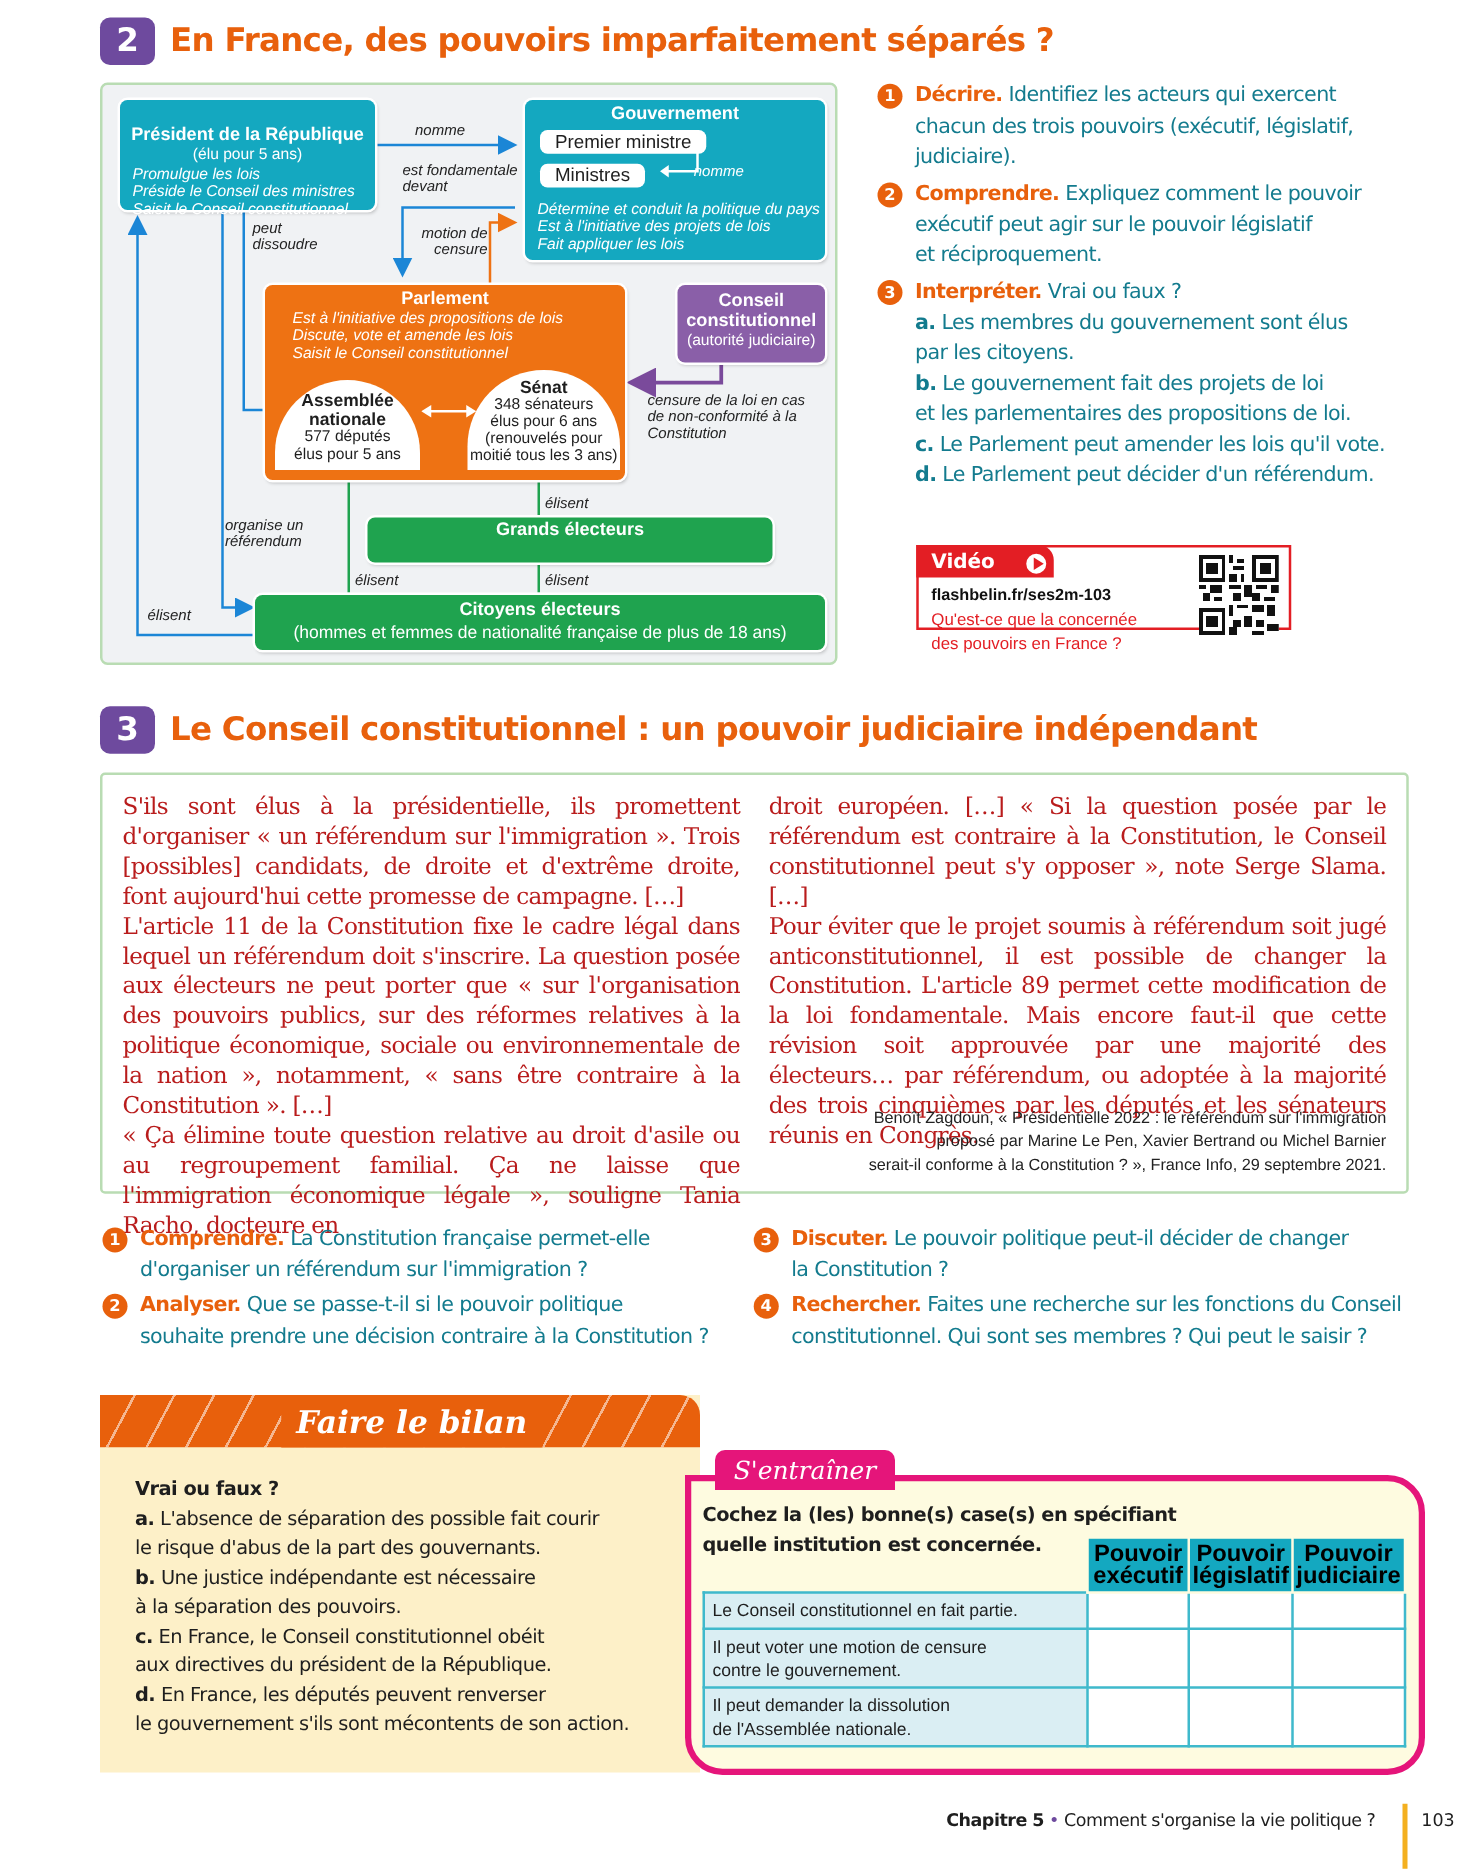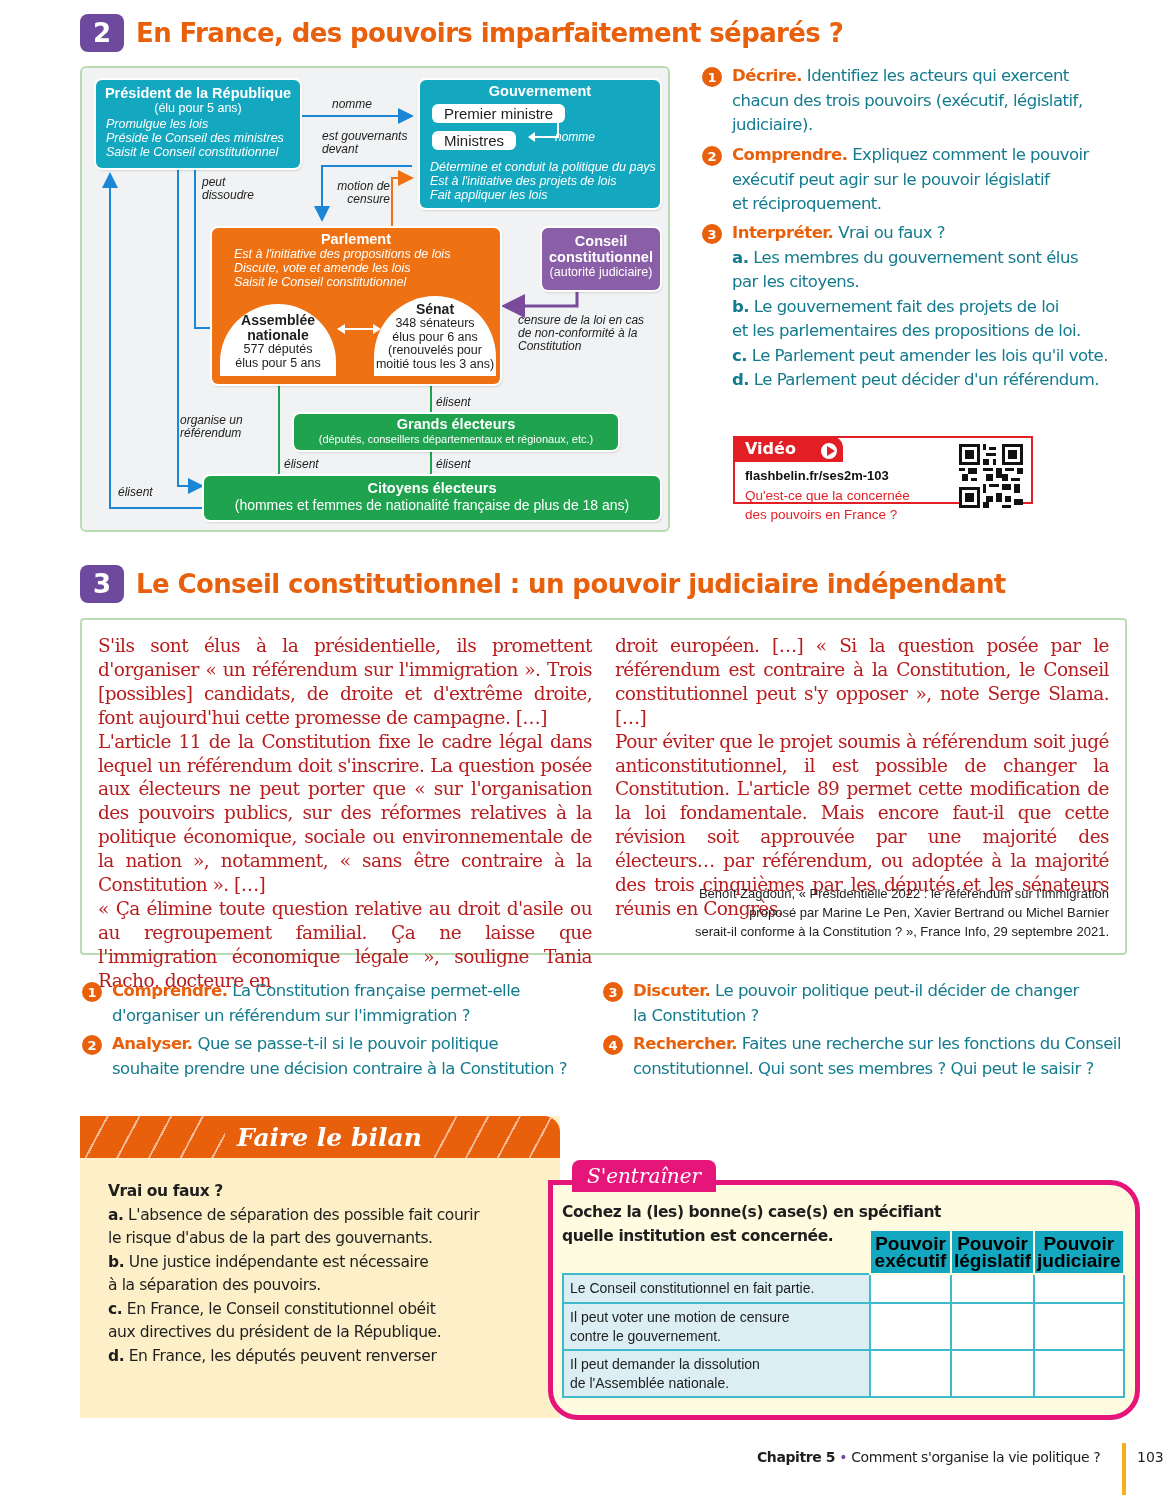--- a/index.html
+++ b/index.html
@@ -123,21 +123,21 @@
 
     <polyline points="495,222 495,238 425,238" fill="none" stroke="#7a4a9b" stroke-width="3" marker-end="url(#ap)"></polyline>
 
     <line x1="197" y1="406" x2="197" y2="292" stroke="#1fa34f" stroke-width="2" marker-end="url(#ag)"></line>
 
     <line x1="349" y1="344" x2="349" y2="292" stroke="#1fa34f" stroke-width="2" marker-end="url(#ag)"></line>
 
     <line x1="349" y1="406" x2="349" y2="374" stroke="#1fa34f" stroke-width="2"></line>
   </svg>
 
-  <div class="box teal" style="left:14px; top:12px; width:204px; height:88px; padding-top:5px;">
+  <div class="box teal" style="left:14px; top:12px; width:204px; height:88px; padding-top:20px;">
     <div class="t">Président de la République</div>
     <div class="s">(élu pour 5 ans)</div>
     <div class="i" style="margin-top:2px;">Promulgue les lois</div>
     <div class="i">Préside le Conseil des ministres</div>
     <div class="i">Saisit le Conseil constitutionnel</div>
   </div>
 
   <div class="box teal" style="left:338px; top:12px; width:240px; height:128px; padding-top:3px;">
     <div class="t">Gouvernement</div>
     <div class="pill" style="left:12px; top:24px;">Premier ministre</div>
@@ -180,31 +180,30 @@
   </div>
 
   <div class="box purple" style="left:460px; top:160px; width:118px; height:62px; padding-top:5px;">
     <div class="t">Conseil</div>
     <div class="t">constitutionnel</div>
     <div class="s">(autorité judiciaire)</div>
   </div>
 
   <div class="box green" style="left:212px; top:346px; width:324px; height:36px; padding-top:2px;">
     <div class="t">Grands électeurs</div>
-    <div class="s" style="font-size:11px;">(députés, conseillers départementaux et régionaux, etc.)</div>
   </div>
 
   <div class="box green" style="left:122px; top:408px; width:456px; height:44px; padding-top:4px;">
     <div class="t">Citoyens électeurs</div>
     <div class="s" style="font-size:14px; line-height:18px;">(hommes et femmes de nationalité française de plus de 18 ans)</div>
   </div>
 
   <div class="lbl" style="left:250px; top:30px;">nomme</div>
   <div class="lbl" style="left:240px; top:62px;">
-    <div>est gouvernants</div>
+    <div>est fondamentale</div>
     <div>devant</div>
   </div>
   <div class="lbl" style="left:120px; top:108px;">
     <div>peut</div>
     <div>dissoudre</div>
   </div>
   <div class="lbl" style="left:252px; top:112px; text-align:right; width:56px;">
     <div>motion de</div>
     <div>censure</div>
   </div>
@@ -350,20 +349,21 @@
   <div class="bilan-title">Faire le bilan</div>
   <div class="bilan-text">
     <div class="b">Vrai ou faux ?</div>
     <div><span class="b">a.</span> <span>L'absence de séparation des possible fait courir</span></div>
     <div>le risque d'abus de la part des gouvernants.</div>
     <div><span class="b">b.</span> <span>Une justice indépendante est nécessaire</span></div>
     <div>à la séparation des pouvoirs.</div>
     <div><span class="b">c.</span> <span>En France, le Conseil constitutionnel obéit</span></div>
     <div>aux directives du président de la République.</div>
     <div><span class="b">d.</span> <span>En France, les députés peuvent renverser</span></div>
+    <div>le gouvernement s'ils sont mécontents de son action.</div>
   </div>
 </div>
 
 <div class="entr"></div>
 <div class="entr-tab">S'entraîner</div>
 <div class="entr-q">
   <div>Cochez la (les) bonne(s) case(s) en spécifiant</div>
   <div>quelle institution est concernée.</div>
 </div>
 <table class="grid">

